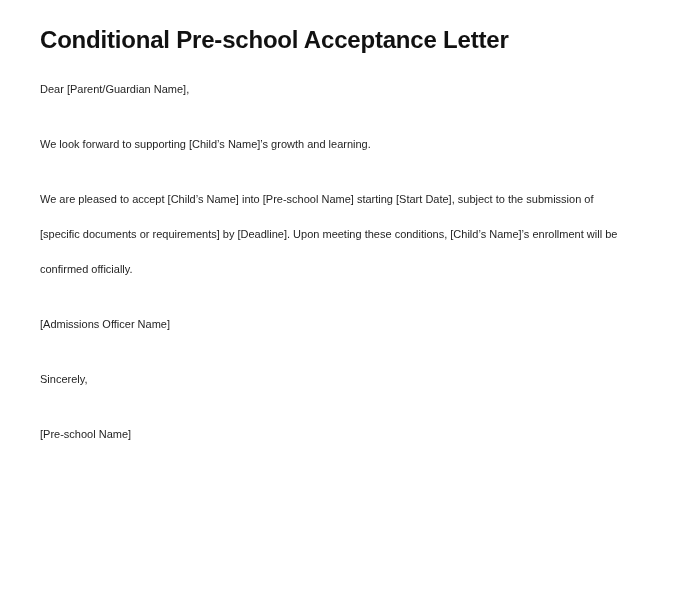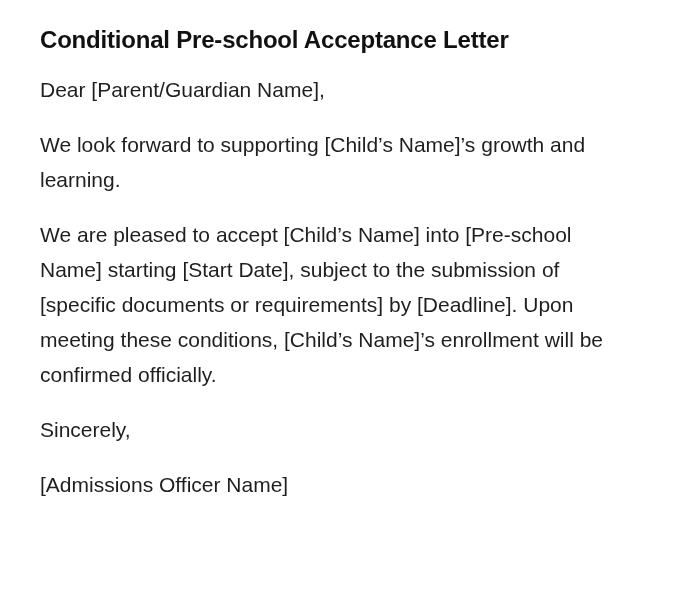--- a/index.html
+++ b/index.html
@@ -25,35 +25,36 @@
     margin: 0 0 17px 0;
     font-size: 24px;
     line-height: 1.2;
     font-weight: 700;
     letter-spacing: -0.2px;
     color: #111111;
   }
   .doc-par {
     margin: 0 0 20px 0;
     max-width: 585px;
-    font-size: 21px;
+    font-size: 11px;
     line-height: 35px;
     font-weight: 400;
     color: #1f1f1f;
   }
 </style>
 </head>
 <body>
 
 <div class="page">
   <h1 class="doc-title">Conditional Pre-school Acceptance Letter</h1>
 
   <p class="doc-par">Dear [Parent/Guardian Name],</p>
 
   <p class="doc-par">We look forward to supporting [Child’s Name]’s growth and learning.</p>
 
   <p class="doc-par">We are pleased to accept [Child’s Name] into [Pre-school Name] starting [Start Date], subject to the submission of [specific documents or requirements] by [Deadline]. Upon meeting these conditions, [Child’s Name]’s enrollment will be confirmed officially.</p>
 
+  <p class="doc-par">[Admissions Officer Name]</p>
+
   <p class="doc-par">Sincerely,</p>
 
-  <p class="doc-par">[Admissions Officer Name]</p>
-
+  <p class="doc-par">[Pre-school Name]</p>
 </div>
 
 </body></html>

